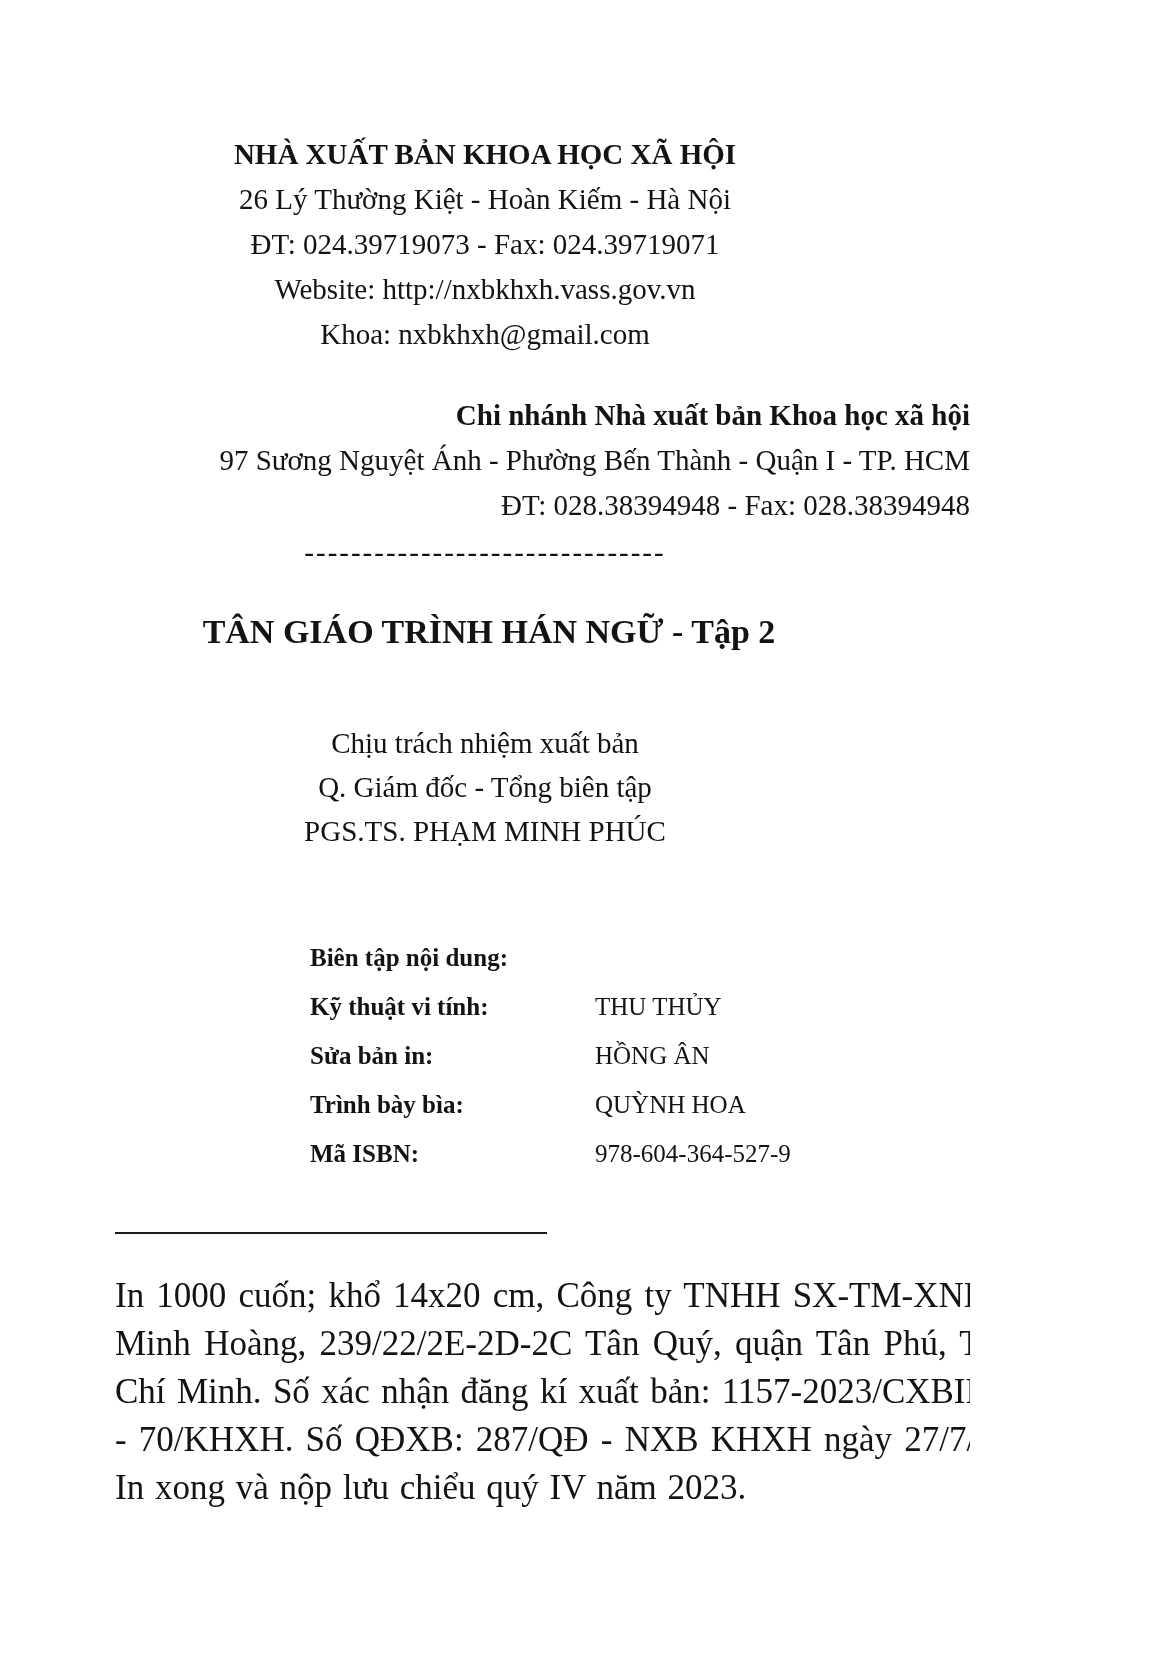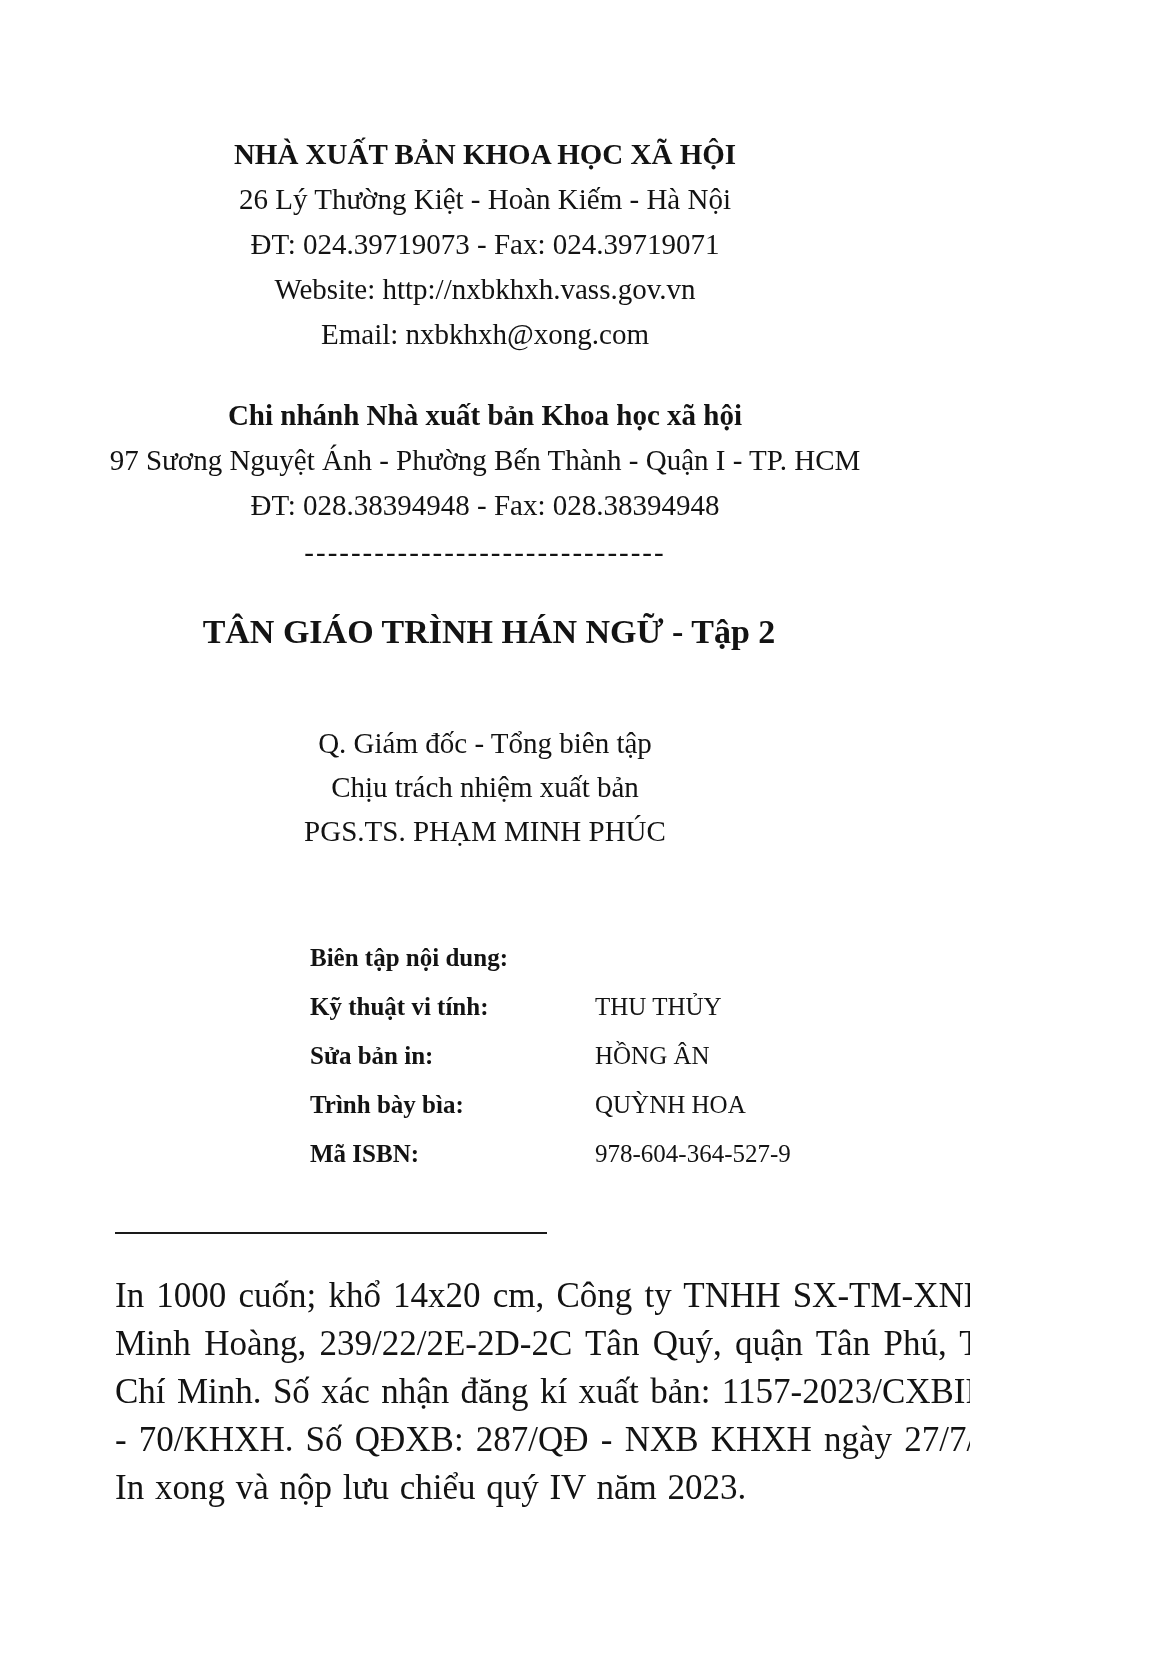--- a/index.html
+++ b/index.html
@@ -23,21 +23,21 @@
     padding-top: 132px;
   }
   .centered { text-align: center; }
   .line {
     font-size: 29px;
     line-height: 45px;
   }
   .bold { font-weight: bold; }
 
   .publisher-block { margin-bottom: 36px; }
-  .branch-block { margin-bottom: 2px; }
+  .branch-block { margin-bottom: 2px; text-align: right; }
 
   .dash-separator {
     font-size: 29px;
     line-height: 45px;
     letter-spacing: 2px;
     margin-bottom: 36px;
   }
 
   .book-title {
     font-size: 34px;
@@ -92,36 +92,36 @@
 </head>
 <body>
 
 <div class="page">
 
   <div class="centered publisher-block">
     <div class="line bold">NHÀ XUẤT BẢN KHOA HỌC XÃ HỘI</div>
     <div class="line">26 Lý Thường Kiệt - Hoàn Kiếm - Hà Nội</div>
     <div class="line">ĐT: 024.39719073 - Fax: 024.39719071</div>
     <div class="line">Website: http://nxbkhxh.vass.gov.vn</div>
-    <div class="line">Email: nxbkhxh@xong.com</div>
+    <div class="line">Khoa: nxbkhxh@gmail.com</div>
   </div>
 
   <div class="centered branch-block">
     <div class="line bold">Chi nhánh Nhà xuất bản Khoa học xã hội</div>
     <div class="line">97 Sương Nguyệt Ánh - Phường Bến Thành - Quận I - TP. HCM</div>
     <div class="line">ĐT: 028.38394948 - Fax: 028.38394948</div>
   </div>
 
   <div class="centered dash-separator">-------------------------------</div>
 
   <div class="centered book-title">TÂN GIÁO TRÌNH HÁN NGỮ - Tập 2</div>
 
   <div class="centered responsibility-block">
+    <div class="line">Chịu trách nhiệm xuất bản</div>
     <div class="line">Q. Giám đốc - Tổng biên tập</div>
-    <div class="line">Chịu trách nhiệm xuất bản</div>
     <div class="line">PGS.TS. PHẠM MINH PHÚC</div>
   </div>
 
   <div class="credits-table">
     <div class="credit-row">
       <div class="credit-label">Biên tập nội dung:</div>
     </div>
     <div class="credit-row">
       <div class="credit-label">Kỹ thuật vi tính:</div>
       <div class="credit-value">THU THỦY</div>

